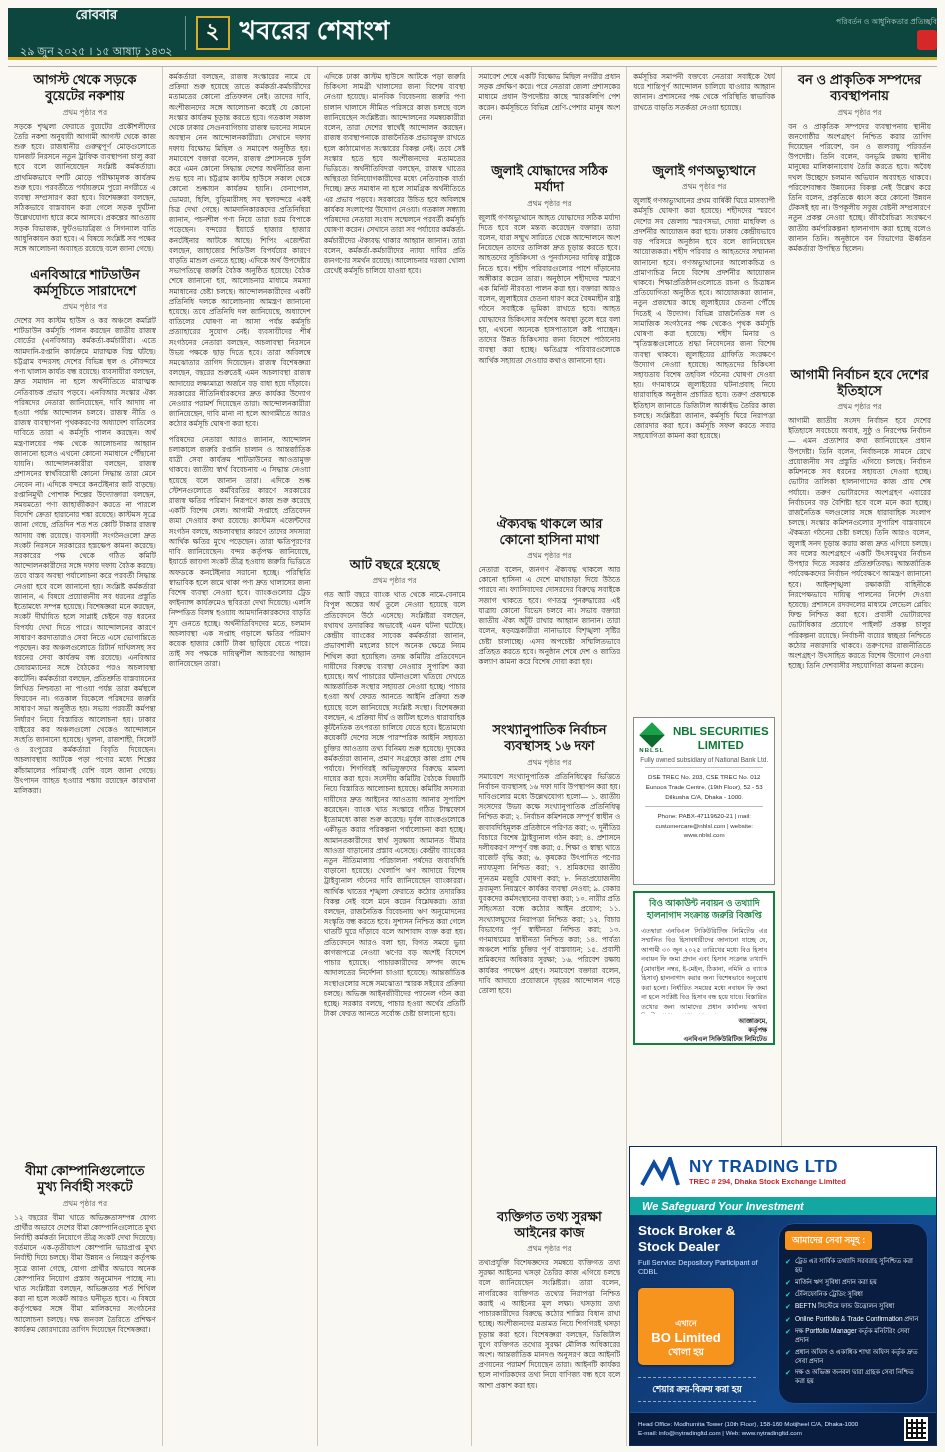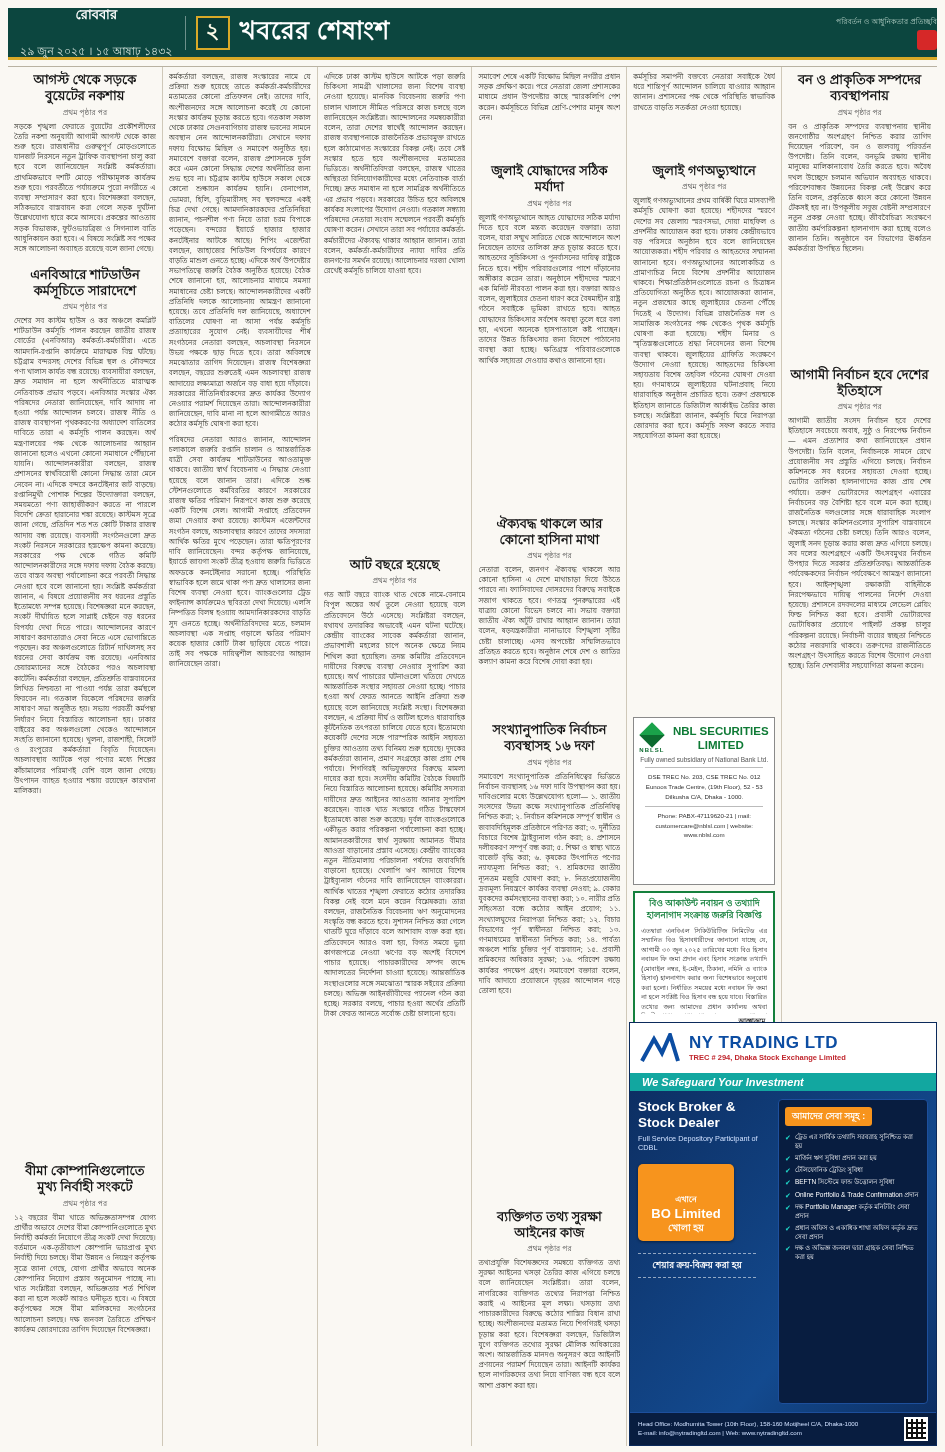--- a/index.html
+++ b/index.html
@@ -64,37 +64,37 @@
   .nbl-info { font-size:6.2px; color:#333; line-height:1.6; }
 
   
   .bo-notice { border:2px solid #15803d; background:#fff; padding:5px 6px 4px; height:154px; overflow:hidden; }
   .bo-title { font-size:8.8px; font-weight:bold; color:#15803d; text-align:center; line-height:1.35; margin-bottom:4px; }
   .bo-body { font-size:6.3px; line-height:1.5; text-align:justify; color:#222; height:88px; overflow:hidden; }
   .bo-sig { text-align:right; font-size:6.4px; font-weight:bold; line-height:1.4; color:#1a1a1a; margin-top:3px; }
 
   
   .ny-ad {
-    position:absolute; right:0; bottom:0; width:308px; height:424px;
+    position:absolute; right:0; bottom:0; width:308px; height:300px;
     border:1px solid #0b2a5b; background:#fff; display:flex; flex-direction:column; overflow:hidden;
   }
   .ny-top { display:flex; align-items:center; gap:9px; padding:5px 10px; height:50px; background:#fff; }
   .ny-name { font-size:17px; font-weight:bold; color:#0c4da2; letter-spacing:.5px; line-height:1.1; }
   .ny-trec { font-size:7.5px; color:#c0262d; font-weight:bold; }
   .ny-ribbon { background:#12a7a0; color:#fff; font-size:11px; font-weight:bold; font-style:italic; padding:3px 12px; }
   .ny-main { flex:1; display:flex; gap:7px; background:linear-gradient(130deg,#0d2f63 0%,#134a8f 65%,#0d2f63 100%); padding:8px; color:#fff; }
   .ny-left { flex:1; }
   .ny-headline { font-size:13.5px; font-weight:bold; line-height:1.2; margin:0 0 3px; }
   .ny-subheadline { font-size:7.3px; color:#cfe0ff; margin-bottom:12px; }
   .ny-bo-box { background:#f7941d; border-radius:5px; width:96px; text-align:center; padding:5px 4px; box-shadow:0 1px 3px rgba(0,0,0,.45); }
   .ny-bo-top { font-size:8px; font-weight:bold;margin-top:24px; }
   .ny-bo-main { font-size:13px; font-weight:bold; }
   .ny-bo-bottom { font-size:9.5px; font-weight:bold; }
   .ny-promo-side { margin-top:12px; font-size:9px; font-weight:bold; border-top:1px dashed rgba(255,255,255,.55); border-bottom:1px dashed rgba(255,255,255,.55); padding:4px 0; width:118px; text-align:center; }
-  .ny-right { width:150px; background:#081d40; border:1px solid #1d4f9c; border-radius:4px; padding:5px 6px; }
+  .ny-right { width:150px; background:#081d40; border:1px solid #1d4f9c; border-radius:16px; padding:5px 6px; }
   .ny-svc-title { display:inline-block; background:#f7941d; color:#fff; font-size:8.8px; font-weight:bold; padding:2px 7px; border-radius:3px; margin-bottom:4px; }
   .ny-svc { list-style:none; margin:0; padding:0; }
   .ny-svc li { display:flex; gap:4px; font-size:6.5px; line-height:1.35; margin:3px 0; align-items:flex-start; }
   .chk { color:#1fd6c7; font-weight:bold; font-size:7px; }
   .ny-bottom { background:#081d40; border-top:1px solid #1d4f9c; display:flex; justify-content:space-between; align-items:center; padding:4px 8px; color:#cfe0ff; }
   .ny-addr { font-size:6.2px; line-height:1.45; }
   .qr { width:24px; height:24px; flex:none; background:#fff;
         background-image:repeating-linear-gradient(0deg,#111 0 2px,transparent 2px 5px),
                          repeating-linear-gradient(90deg,#111 0 2px,transparent 2px 5px);
         border:2px solid #fff; }

